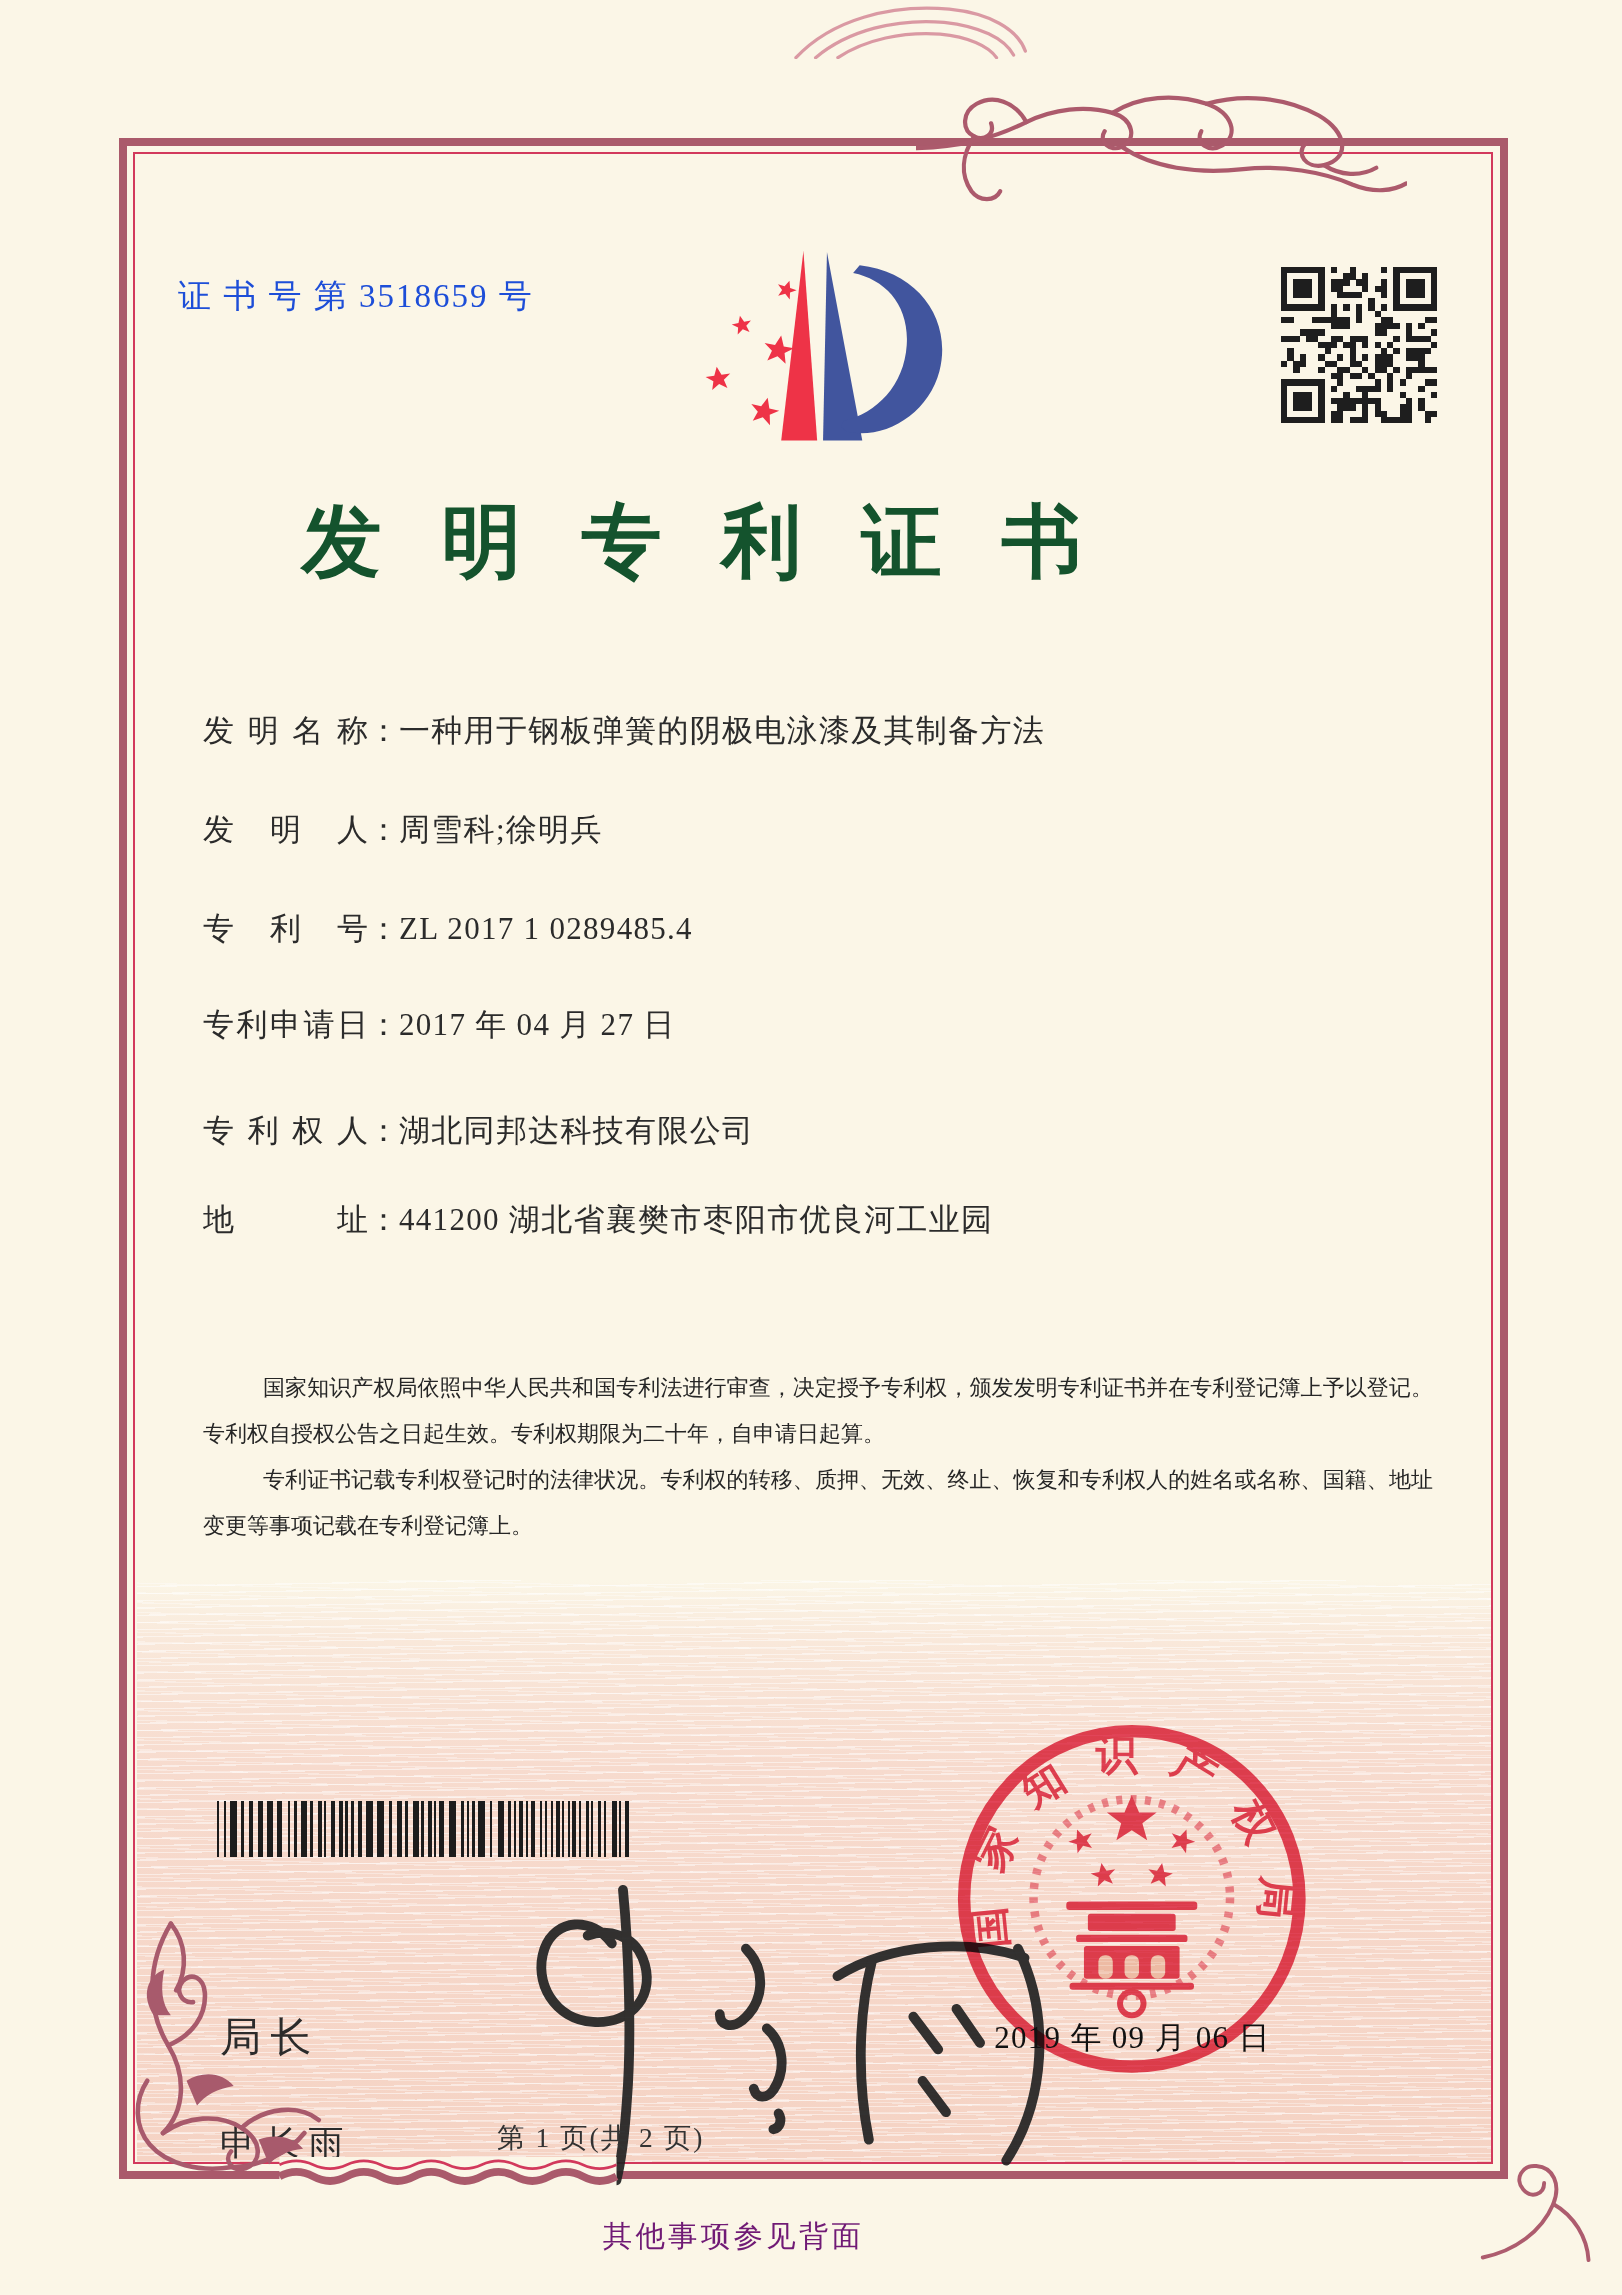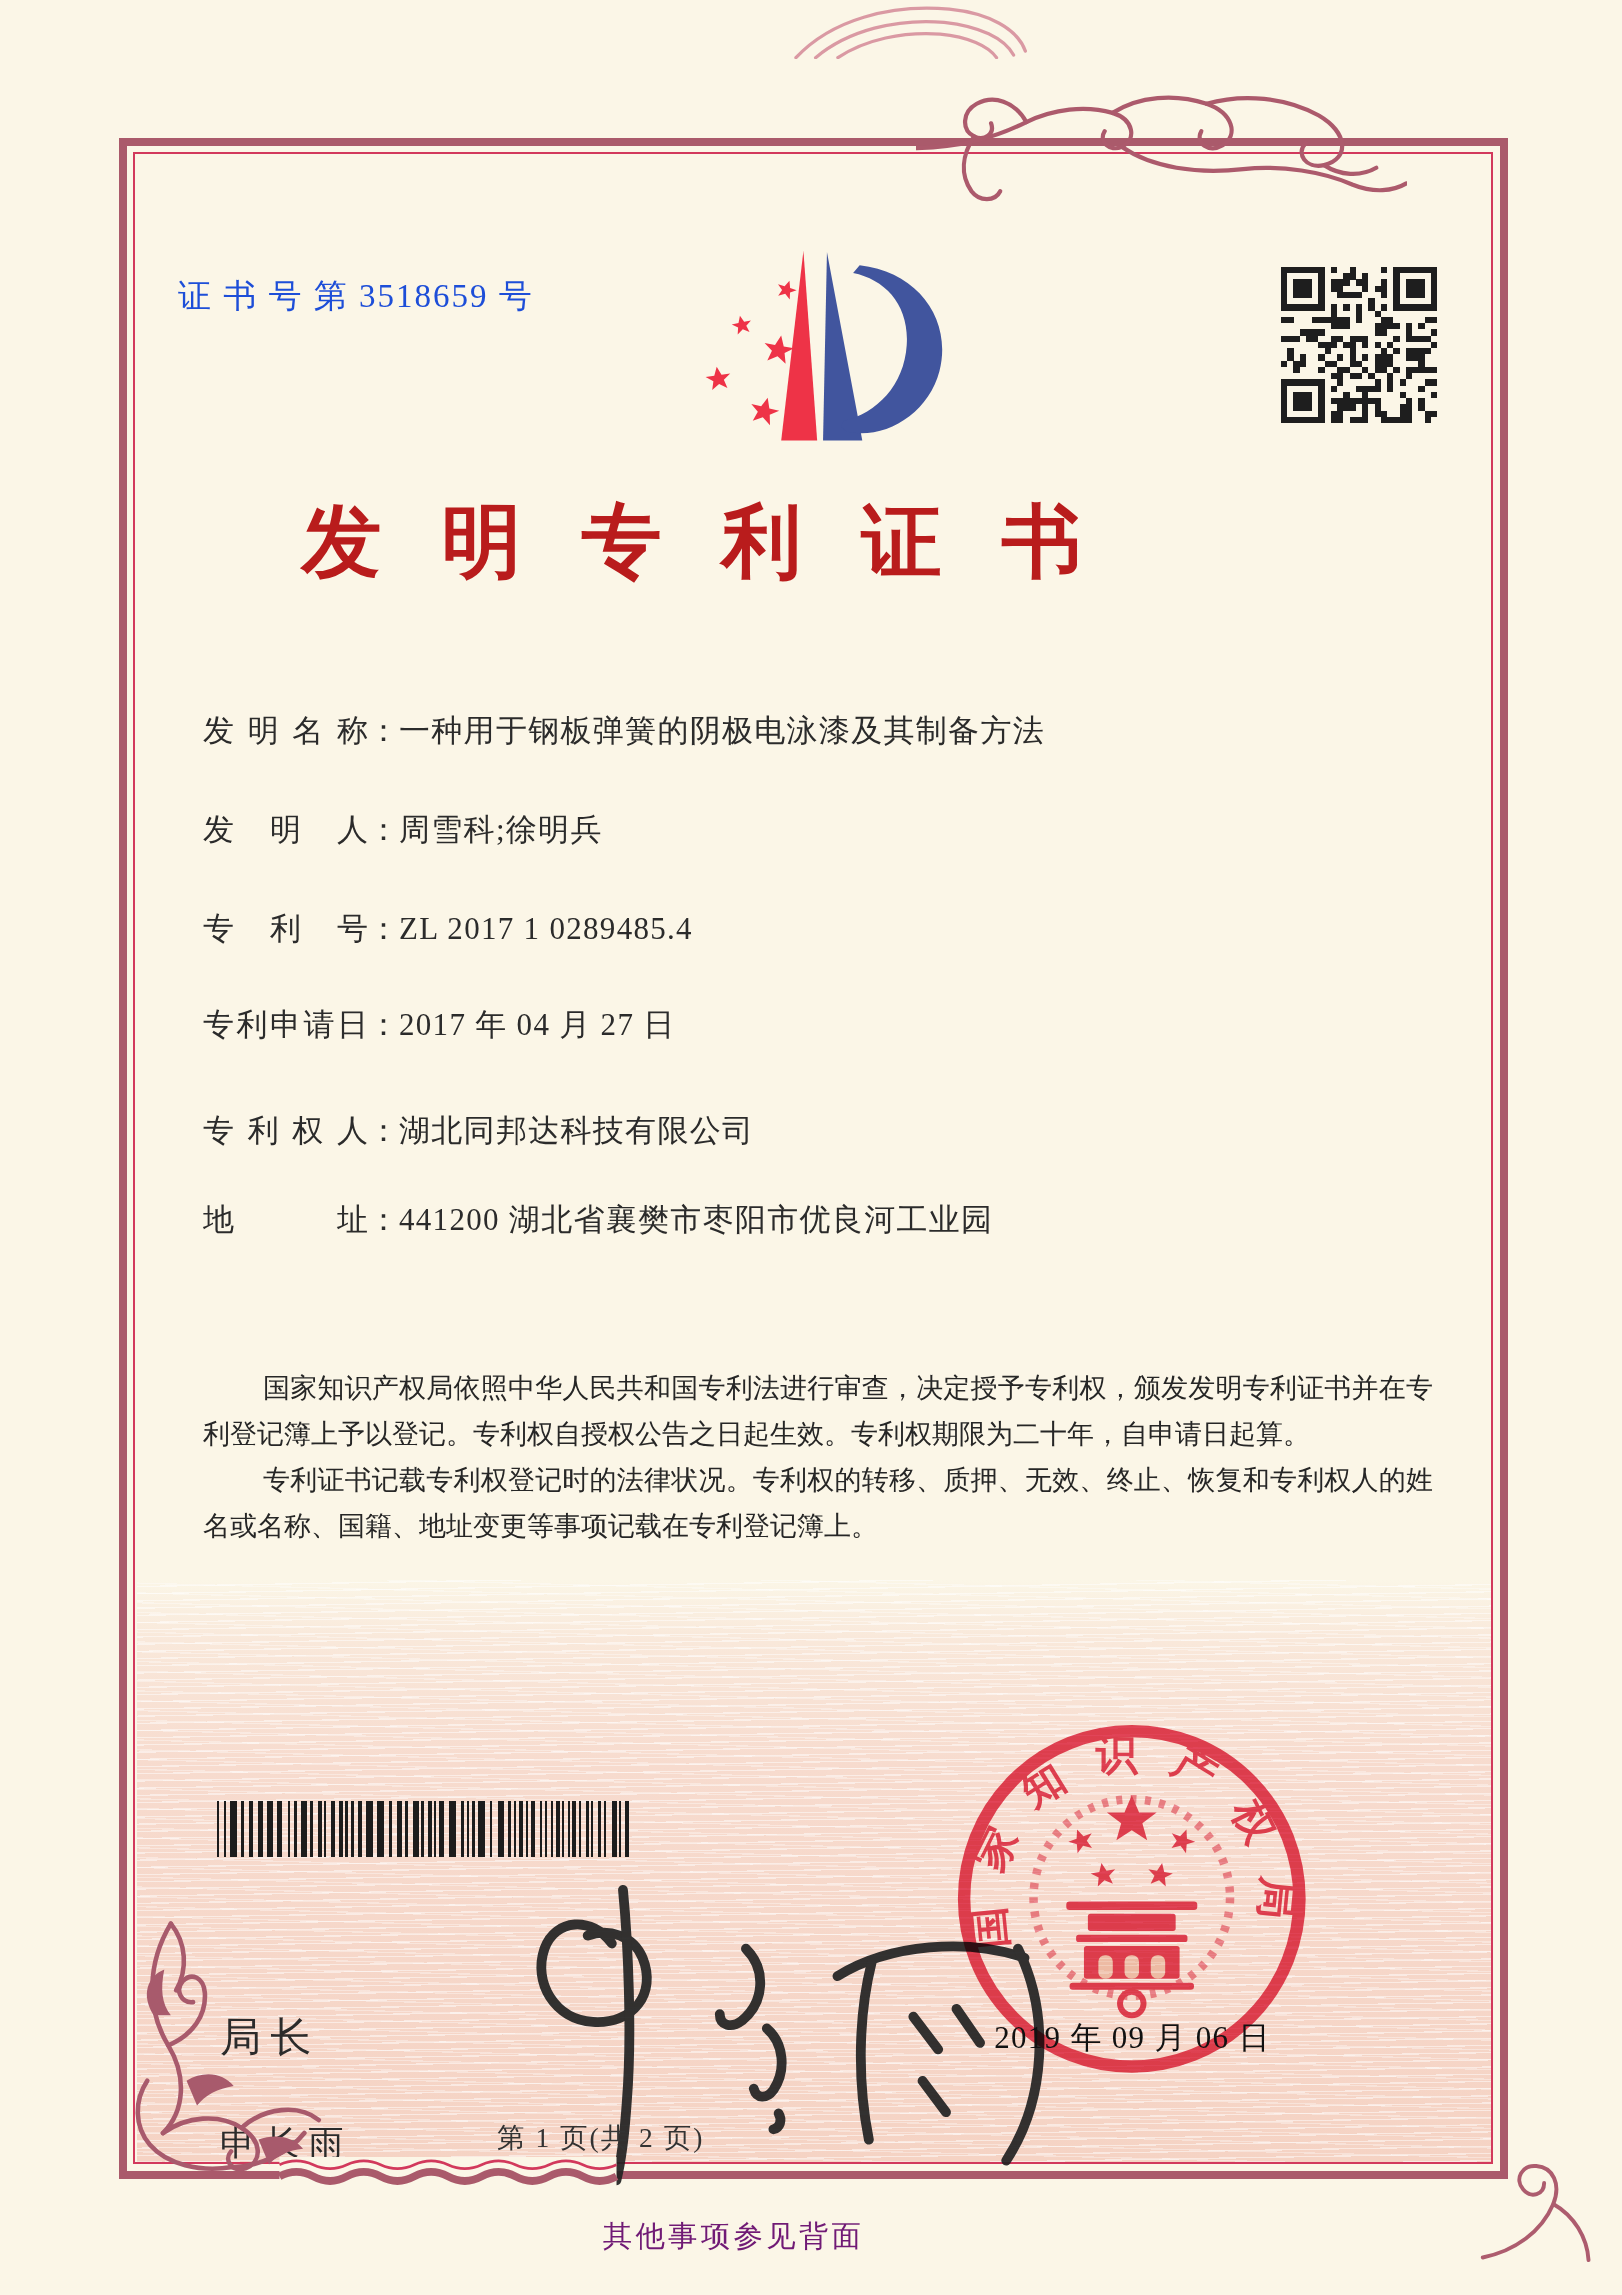--- a/index.html
+++ b/index.html
@@ -12,27 +12,27 @@
         border:2.6px solid #d2395c;box-sizing:border-box;}
   
   .panel{position:absolute;left:137px;top:1580px;width:1354px;height:582px;
       background:
         repeating-linear-gradient(179deg, rgba(255,255,255,0) 0 5.9px, rgba(255,255,255,.5) 5.9px 7.2px),
         repeating-linear-gradient(181.5deg, rgba(255,255,255,0) 0 8.5px, rgba(255,255,255,.35) 8.5px 9.8px),
         linear-gradient(180deg, rgba(247,219,206,0) 0%, rgba(247,219,206,.5) 10%, #f7dbce 32%, #f5d3c4 100%);}
   
   .certno{position:absolute;left:178px;top:274px;font-size:33px;letter-spacing:2px;color:#1d4ed8;}
   .title{position:absolute;left:0;top:489px;width:1403px;text-align:center;
-         font-size:80px;font-weight:700;letter-spacing:60px;padding-left:40px;box-sizing:border-box;color:#b91c1c;}
+         font-size:80px;font-weight:700;letter-spacing:60px;padding-left:40px;box-sizing:border-box;color:#14532d;}
   .frow{position:absolute;left:203px;font-size:31px;white-space:nowrap;}
   .lbl{display:inline-block;width:165px;text-align:justify;text-align-last:justify;vertical-align:top;}
   .colon{display:inline-block;}
   .val{letter-spacing:1.3px;}
   .pair2{position:absolute;left:654px;top:0;}
-  .bodytext{position:absolute;left:203px;top:1365px;width:1230px;font-size:27px;line-height:46px;
+  .bodytext{position:absolute;left:203px;top:1365px;width:1230px;font-size:22px;line-height:46px;
             text-align:justify;color:#262626;}
   .bodytext p{margin:0;text-indent:60px;}
   .director-role{position:absolute;left:220px;top:2010px;font-size:41px;letter-spacing:9.2px;}
   .director-name{position:absolute;left:220px;top:2120px;font-size:35px;letter-spacing:9.2px;}
   .sealdate{position:absolute;left:936px;top:2017px;width:393px;text-align:center;
             font-size:31px;color:#111;letter-spacing:1.3px;}
   .pageinfo{position:absolute;left:497px;top:2120px;width:393px;text-align:left;font-size:27.5px;color:#333;letter-spacing:2px;}
   .footnote{position:absolute;left:537px;top:2217px;width:393px;text-align:center;font-size:29.4px;color:#701a75;letter-spacing:3.3px;}
   svg{display:block;}
   .abs{position:absolute;}

